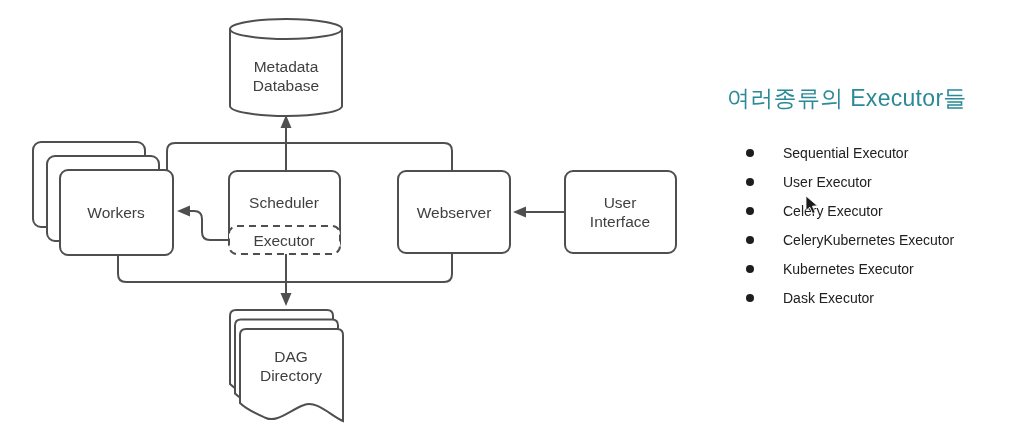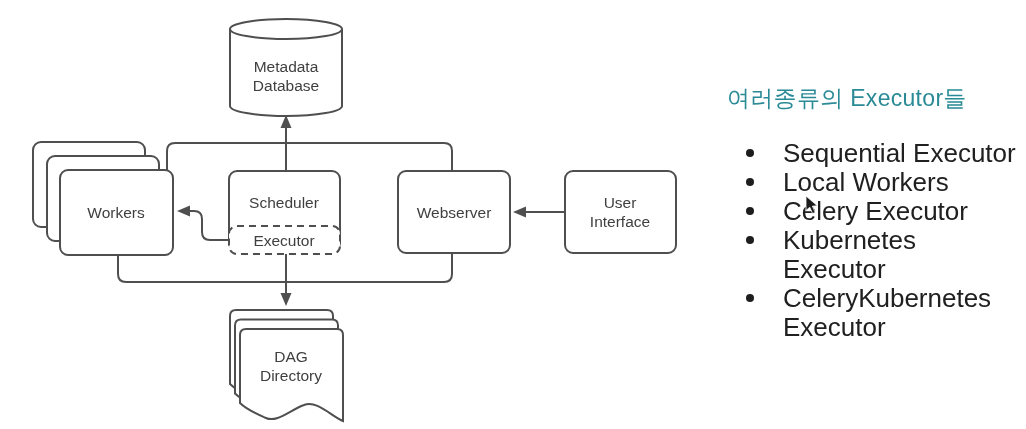--- a/index.html
+++ b/index.html
@@ -14,21 +14,21 @@
   .arrow-head{fill:#4f4f4f;stroke:none;}
   .node-label{fill:#3f3f3f;font-size:15.5px;text-anchor:middle;font-family:"Liberation Sans",sans-serif;}
   .panel{position:absolute;left:727px;top:83px;width:295px;}
   .panel-heading{
     font-size:23px;color:#2a8a96;
     white-space:nowrap;letter-spacing:0.3px;
   }
   .exec-list{
     list-style:none;margin:0;padding:0;
     position:absolute;left:6px;top:56px;width:288px;
-    font-size:26px;line-height:29px;color:#202020;
+    font-size:14px;line-height:29px;color:#202020;
   }
   .exec-list li{position:relative;padding-left:50px;width:240px;}
   .exec-list li::before{
     content:"";position:absolute;left:13px;top:10px;width:8px;height:8px;
     border-radius:50%;background:#1d1d1d;
   }
   .cursor{position:absolute;left:805px;top:195px;width:14px;height:20px;}
 </style>
 </head>
 <body>
@@ -88,22 +88,23 @@
     <path class="node-shape" d="M240 403 V335 Q240 329 246 329 H337 Q343 329 343 335 V421 C331 416 317 400 304 405 C290 410 277 423 266 418 C257 414 247 410 240 403 Z"></path>
     <text class="node-label" x="291" y="362">DAG</text>
     <text class="node-label" x="291" y="381">Directory</text>
   </g>
 </svg>
 
 <div class="panel">
   <div class="panel-heading" style="color: rgb(42, 138, 150);">여러종류의 Executor들</div>
   <ul class="exec-list">
     <li>Sequential Executor</li>
-    <li>Local Workers</li>
+    <li>User Executor</li>
     <li>Celery Executor</li>
+    <li>CeleryKubernetes Executor</li>
     <li>Kubernetes Executor</li>
-    <li>CeleryKubernetes Executor</li>
+    <li>Dask Executor</li>
   </ul>
 </div>
 
 <svg class="cursor" viewBox="0 0 14 20">
   <path d="M1 1 L1 15.5 L4.8 12.2 L7.6 18.6 L10.2 17.4 L7.4 11.2 L12.4 10.8 Z" fill="#1c1c1c" stroke="#ffffff" stroke-width="0.8"></path>
 </svg>
 
 </body></html>

